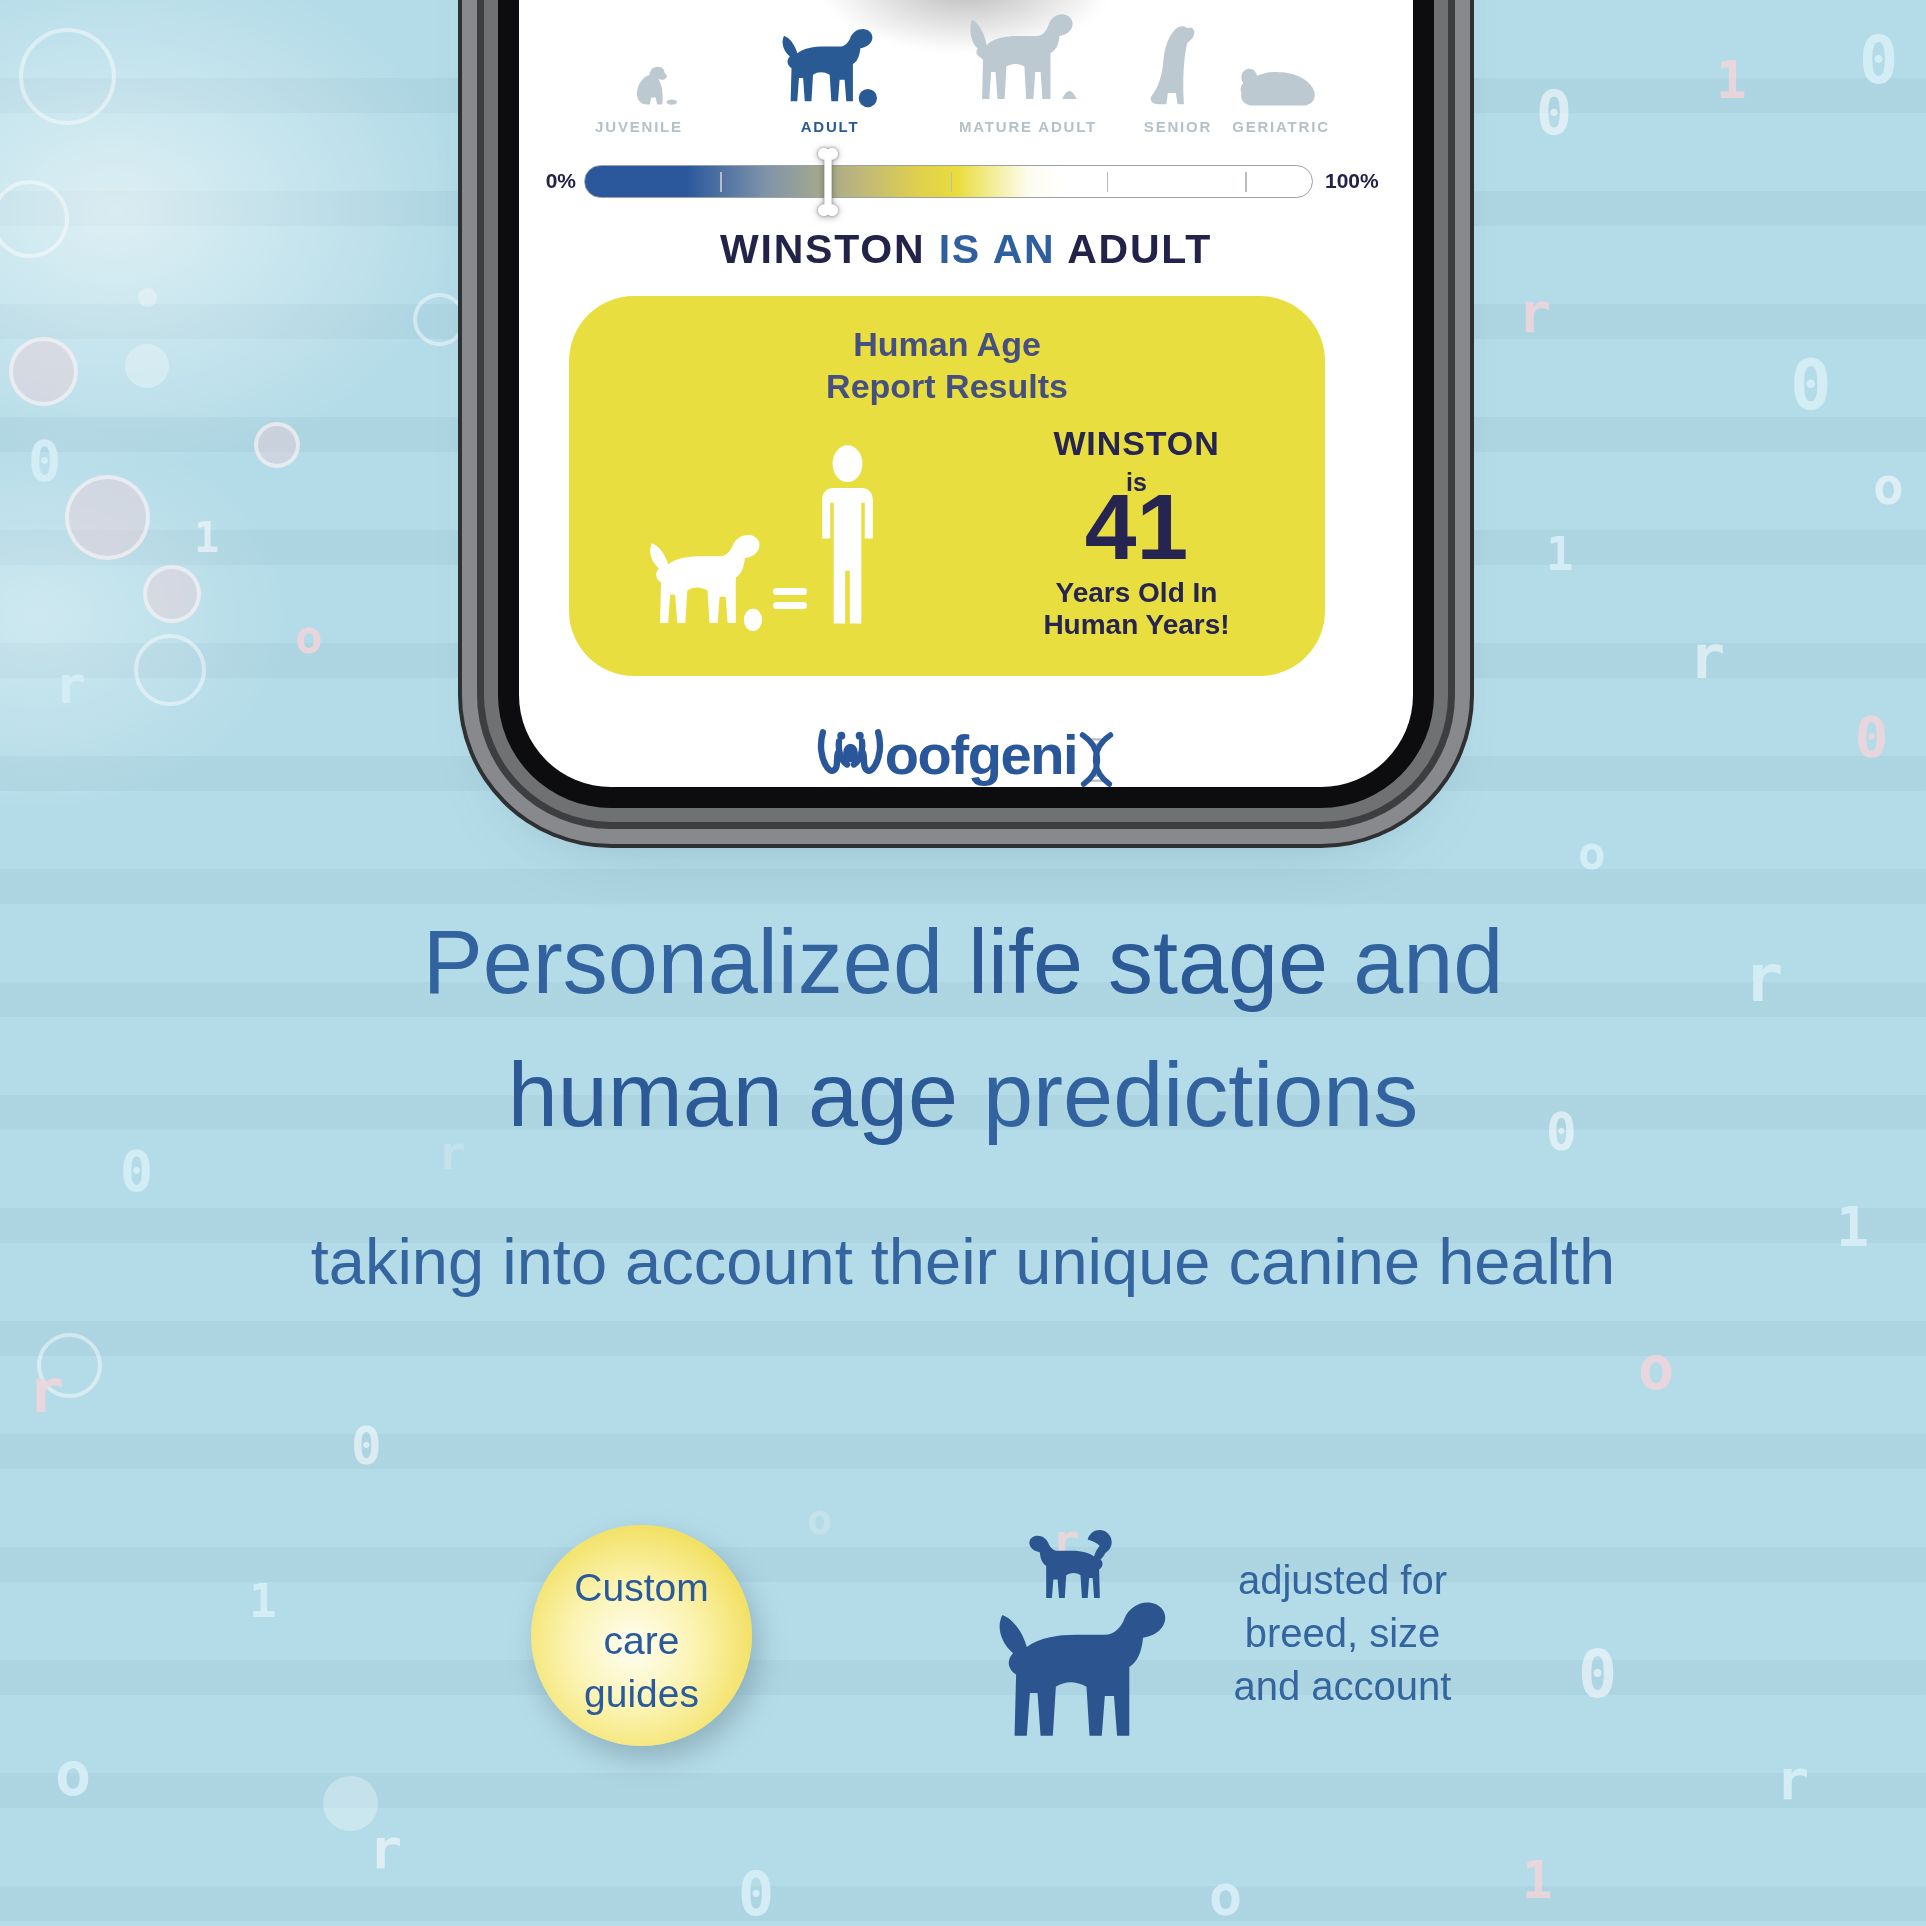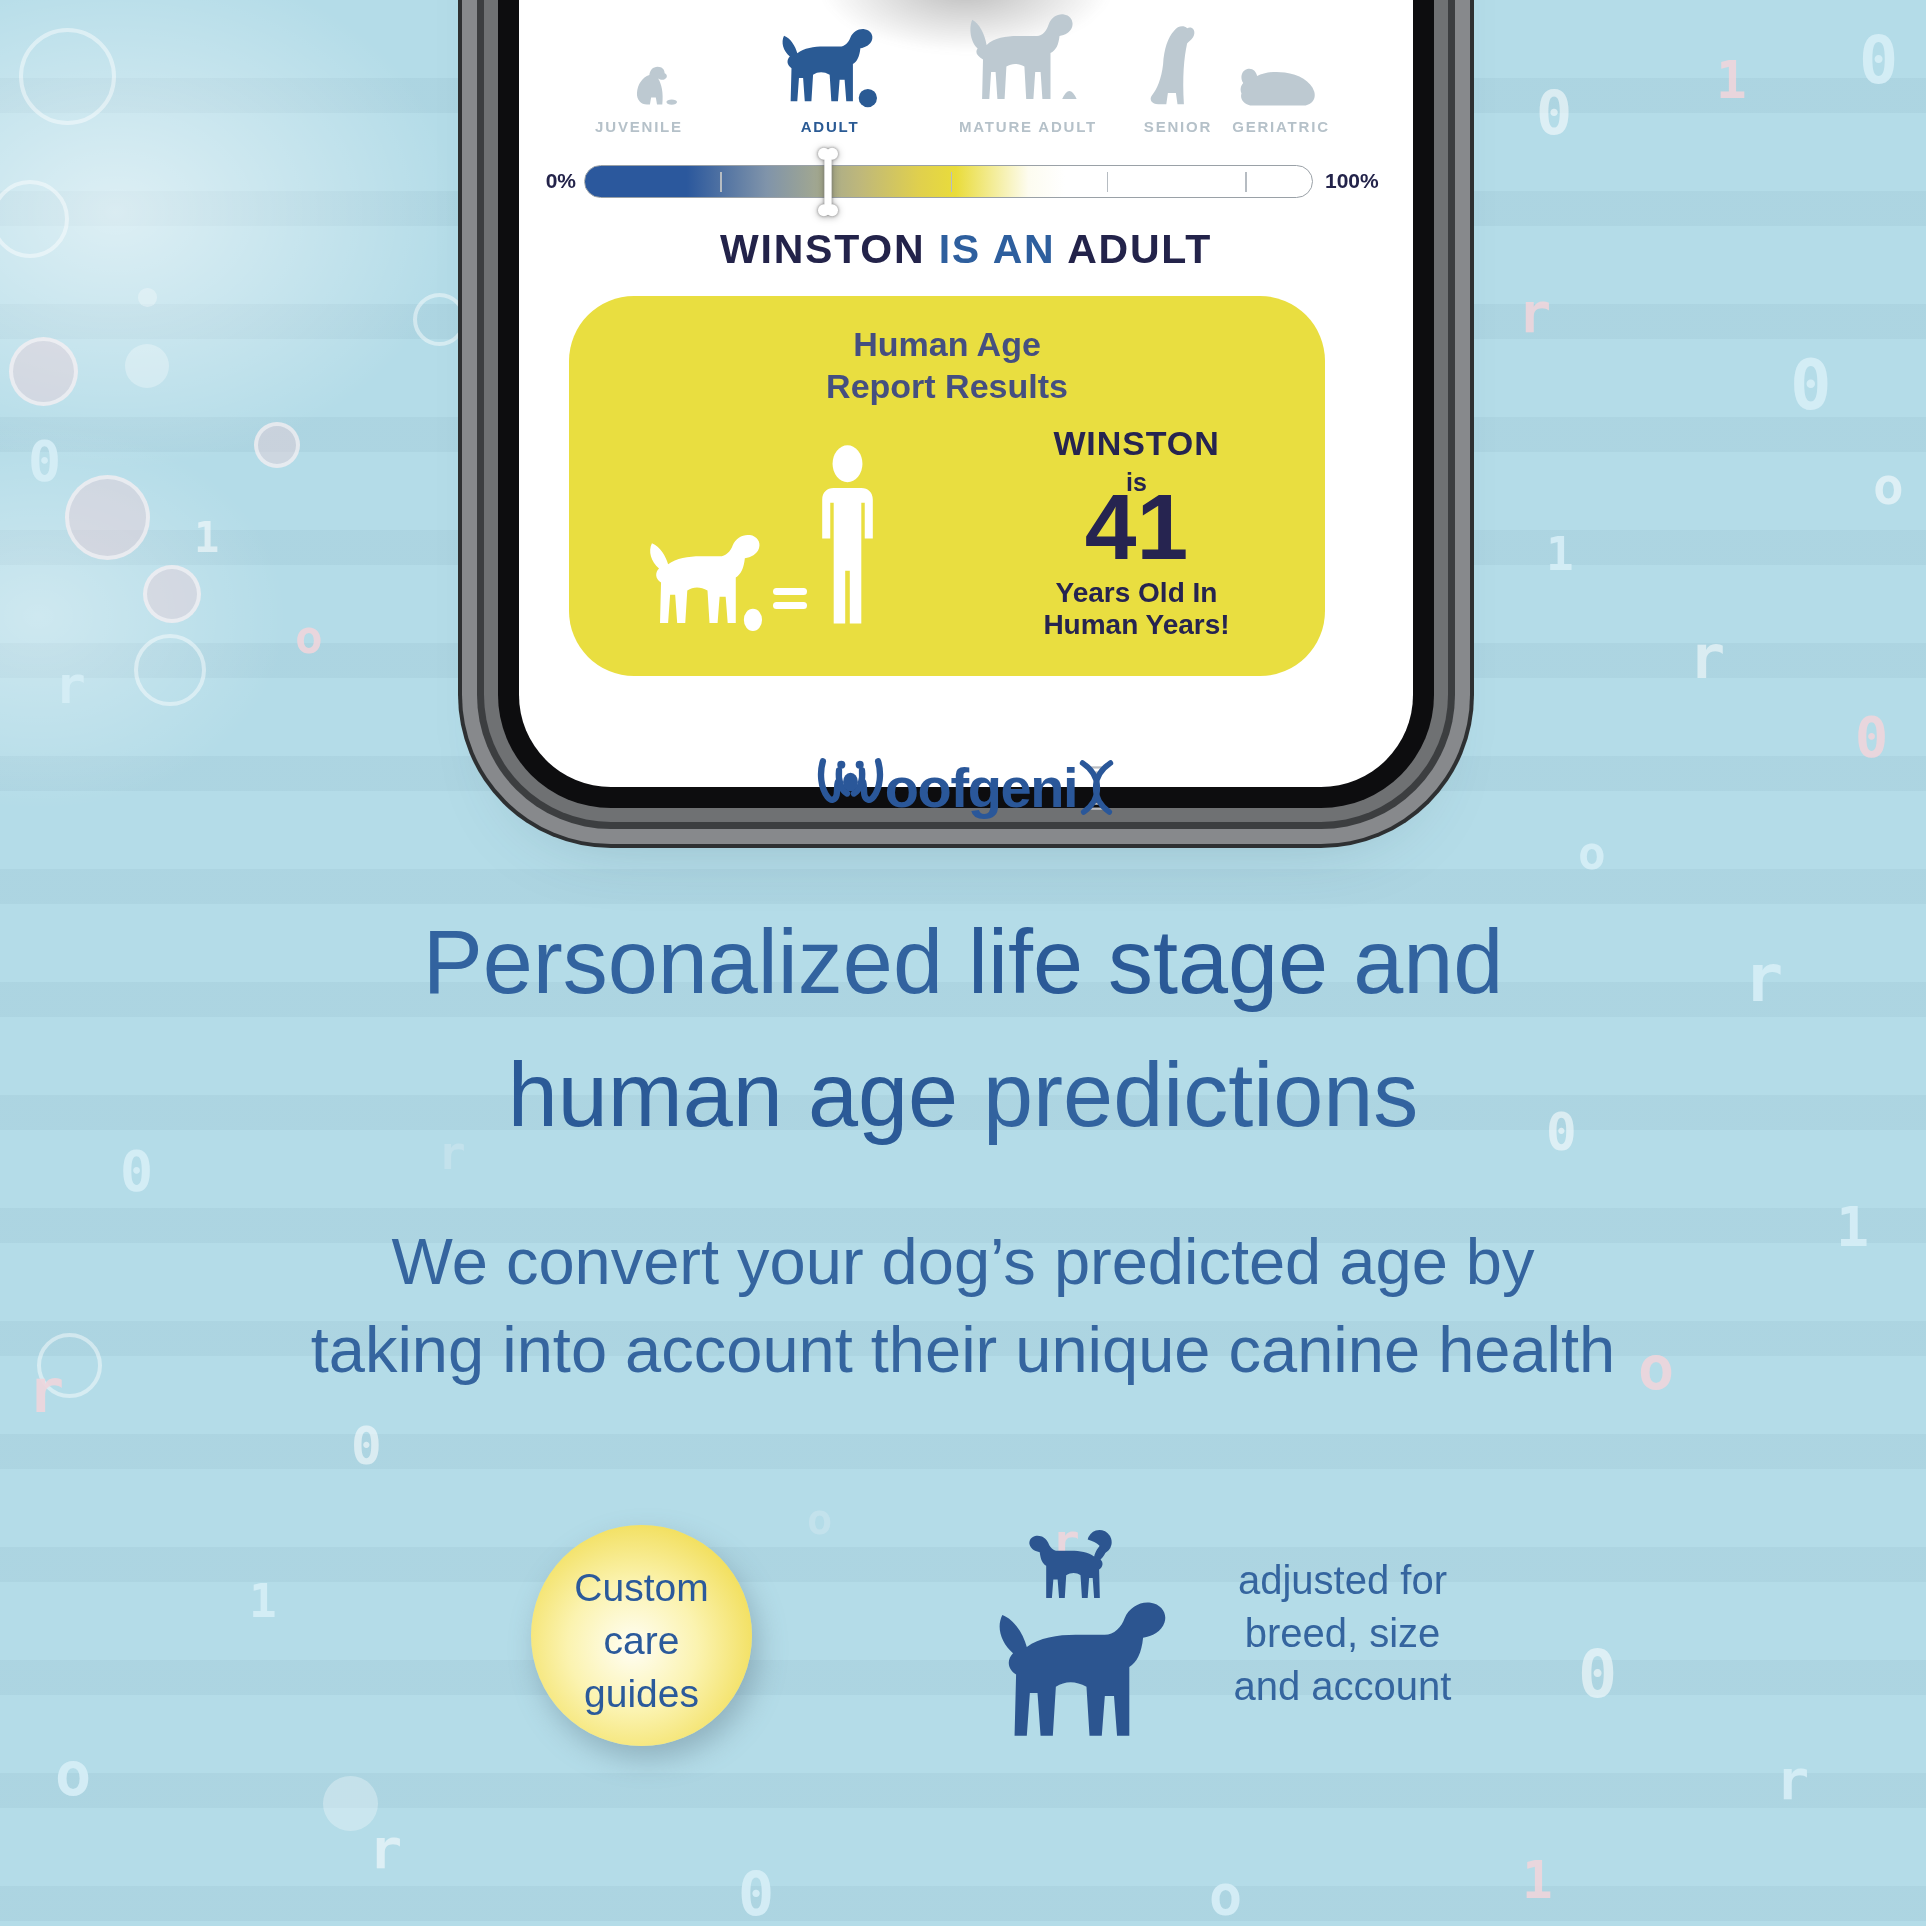--- a/index.html
+++ b/index.html
@@ -89,22 +89,22 @@
   #equals-icon{position:absolute;left:204px;top:292px;width:34px;height:20px;}
   #equals-icon div{width:34px;height:7px;border-radius:3.7px;background:#fff;}
   #equals-icon div + div{margin-top:6.5px;}
   #card-result{position:absolute;left:397px;top:0;width:341px;text-align:center;color:var(--card_navy,#262450);}
   #result-name{position:absolute;left:0;top:128px;width:100%;font-size:34px;font-weight:bold;letter-spacing:0.9px;}
   #result-is{position:absolute;left:0;top:172px;width:100%;font-size:25px;font-weight:bold;}
   #result-age{position:absolute;left:0;top:185px;width:100%;font-size:93px;line-height:1;font-weight:bold;}
   #result-cap1{position:absolute;left:0;top:281px;width:100%;font-size:28px;font-weight:bold;}
   #result-cap2{position:absolute;left:0;top:313px;width:100%;font-size:28px;font-weight:bold;}
   
-  #brand-logo{position:absolute;left:0;top:845px;width:100%;height:78px;
-    display:flex;justify-content:center;align-items:flex-start;}
+  #brand-logo{position:absolute;left:0;top:806px;width:100%;height:78px;
+    display:flex;justify-content:center;align-items:center;}
   #brand-logo .brand-middle{
     font-size:56px;color:var(--logo_blue,#2a5799);font-weight:bold;letter-spacing:-1.4px;
     position:relative;top:1.8px;
   }
   
   .section{position:absolute;z-index:3;}
   #headline{left:0;top:896px;width:100%;text-align:center;
     font-size:90px;line-height:133px;color:var(--headline_blue,#32639f);}
   #headline .b{font-weight:normal;color:var(--headline_bold_blue,#2b5a97);}
   #subtext{left:0;top:1218px;width:100%;text-align:center;
@@ -306,21 +306,20 @@
       </svg>
     </div>
   </div>
 
   <div id="headline" class="section">
     <div><span>Personalized </span><span class="b">life stage</span><span> and</span></div>
     <div><span class="b">human age</span><span> predictions</span></div>
   </div>
 
   <div id="subtext" class="section">
-    <div>We convert your dog’s predicted age by</div>
     <div>taking into account their unique canine health</div>
   </div>
 
   <div id="care-badge" class="section">
     <div>Custom</div>
     <div>care</div>
     <div>guides</div>
   </div>
 
   <div id="adjust-dogs" class="section">

